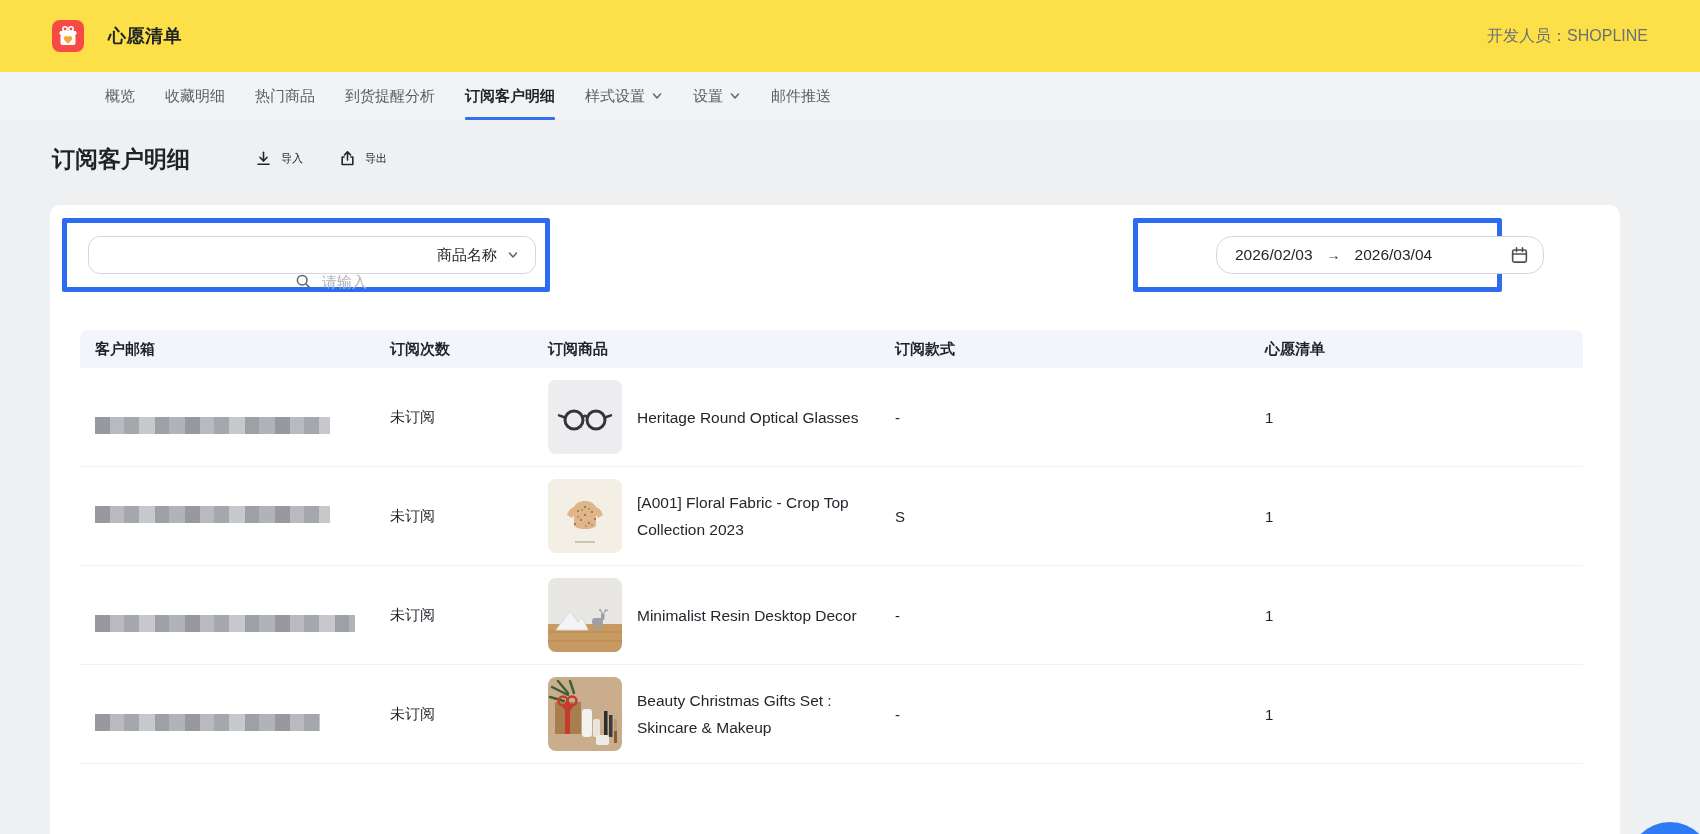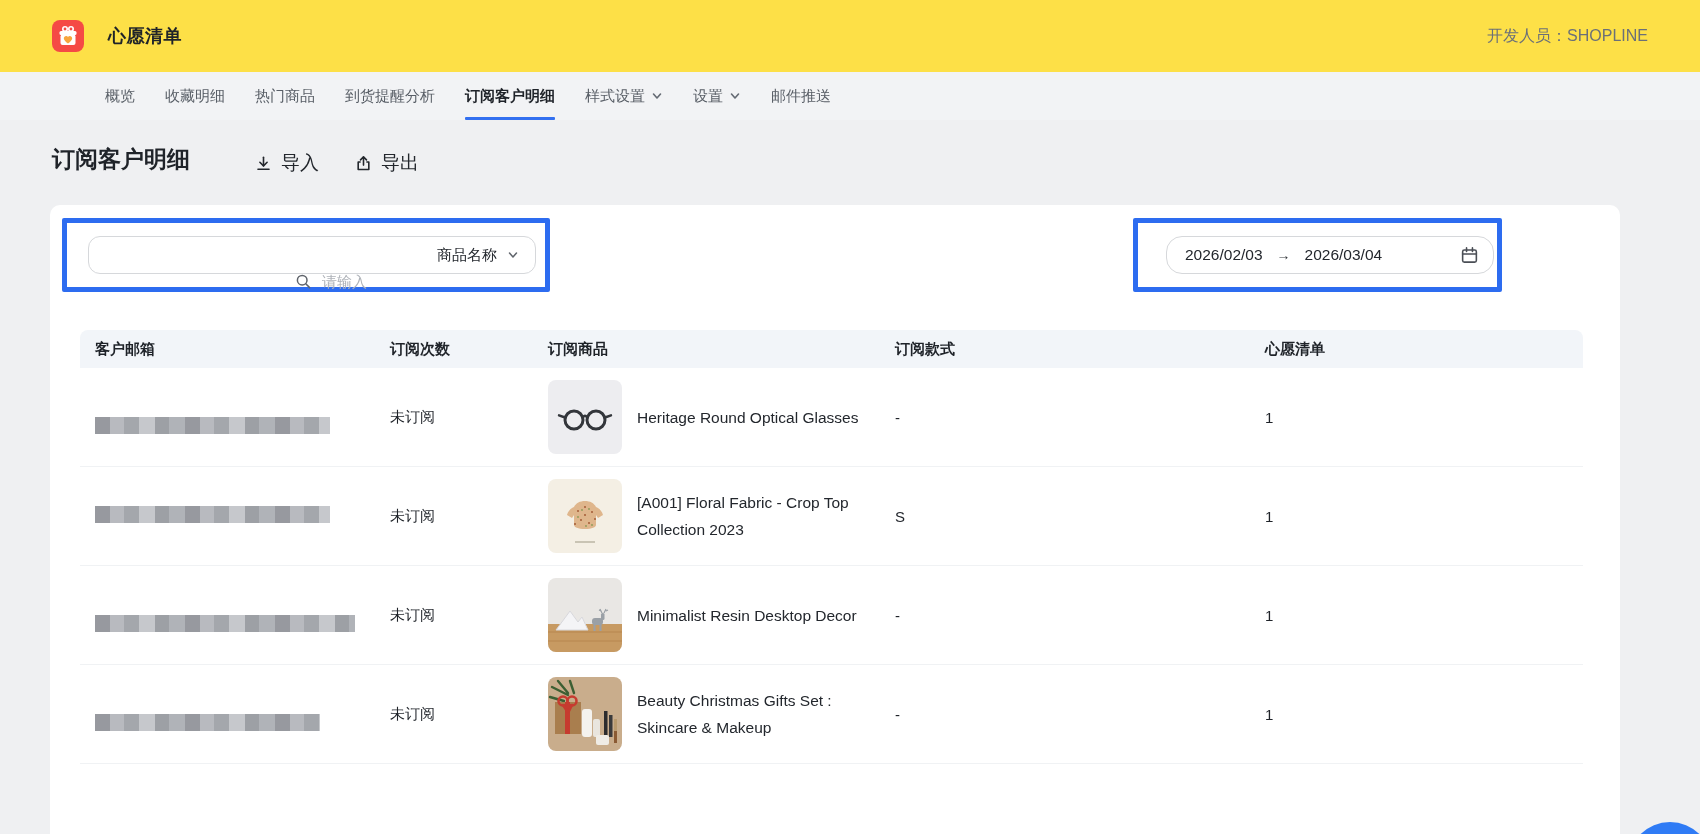--- a/index.html
+++ b/index.html
@@ -20,21 +20,21 @@
   .navtab { font-size:15px; color:#585e66; height:48px; display:inline-flex;
     align-items:center; gap:6px; position:relative; cursor:pointer; white-space:nowrap; }
   .navtab.active { color:#1f2329; font-weight:bold; }
   .navtab.active::after { content:""; position:absolute; left:0; right:0; bottom:0;
     height:3px; background:#3370f0; border-radius:1px; }
   .chev { width:12px; height:12px; }
 
   
   .pagetitle { position:absolute; left:52px; top:144px; font-size:23px; font-weight:bold; }
   .headbtns { position:absolute; left:255px; top:150px; display:flex; gap:36px; }
-  .iconbtn { display:inline-flex; align-items:center; gap:9px; font-size:19px;
+  .iconbtn { display:inline-flex; align-items:center; gap:9px; font-size:11px;
     color:#23272d; cursor:pointer; }
 
   
   .card { position:absolute; left:50px; top:205px; width:1570px; height:660px;
     background:#ffffff; border-radius:10px; }
 
   
   .anno { position:absolute; border:5px solid #2d6cf0; border-radius:2px; }
   .anno1 { left:12px; top:13px; width:488px; height:74px; }
   .anno2 { left:1083px; top:13px; width:369px; height:74px; }
@@ -45,21 +45,21 @@
     align-items:flex-end;flex-direction:column; }
   .fieldselect { display:flex; align-items:center; gap:10px; padding:0 16px 0 18px;
     height:100%; font-size:15px; color:#23272d; cursor:pointer; flex:0 0 auto; }
   .combodivider { width:1px; height:38px; background:#d6d8db; }
   .searchbox { display:flex; align-items:center; gap:10px; padding:0 14px; flex:1; }
   .searchbox input { border:none; outline:none; font-size:15px; flex:1; min-width:0;
     color:#23272d; font-family:inherit; background:transparent; }
   .searchbox input::placeholder { color:#aeb2b8; }
 
   
-  .daterange { position:absolute; left:1116px; top:31px; width:328px; height:38px;
+  .daterange { position:absolute; left:1166px; top:31px; width:328px; height:38px;
     border:1px solid #d6d8db; border-radius:16px; background:#fff; display:flex;
     align-items:center; padding:0 14px 0 18px; gap:14px; font-size:15.5px; cursor:pointer; }
   .daterange .dateval { color:#23272d; }
   .daterange .arrow { color:#33363b; font-size:14px; }
   .daterange .spacer { flex:1; }
 
   
   .table { position:absolute; left:30px; top:125px; width:1503px; }
   .thead { display:flex; height:38px; align-items:center; background:#f2f5f9;
     border-radius:8px 8px 0 0; font-weight:bold; font-size:15px; }

